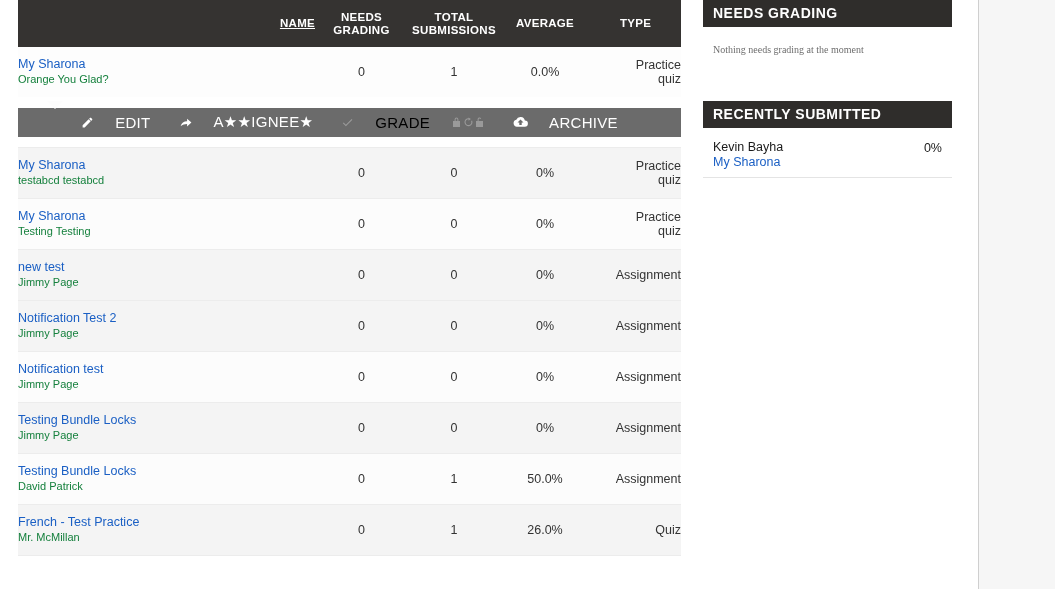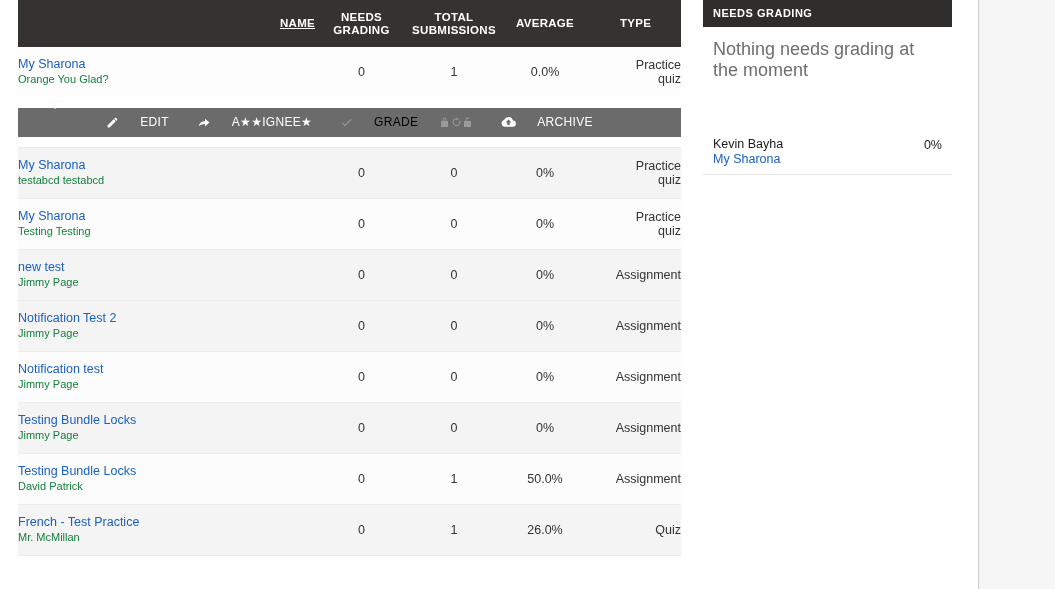--- a/index.html
+++ b/index.html
@@ -107,49 +107,49 @@
     width: 0; height: 0;
     border-left: 8px solid transparent;
     border-right: 8px solid transparent;
     border-top: 8px solid #fdfdfd;
   }
   .act {
     display: inline-flex;
     align-items: center;
     gap: 21px;
     color: #ffffff;
-    font-size: 12px;
+    font-size: 15px;
     letter-spacing: 0.3px;
     padding: 0 14px;
     cursor: pointer;
     white-space: nowrap;
   }
   .act.disabled { color: #000000; cursor: default; }
   .act svg { display: block; }
 
   
   .sidebar {
     position: absolute;
     top: 0;
     left: 703px;
     width: 249px;
   }
   .panel-head {
     background: #2f2d2b;
     color: #ffffff;
-    font-size: 11px;
+    font-size: 14px;
     font-weight: bold;
     letter-spacing: 0.5px;
     height: 27px;
     line-height: 27px;
     padding-left: 10px;
     box-sizing: border-box;
   }
   .panel-body { background: #ffffff; padding: 12px 10px 14px 10px; }
-  .empty-msg { color: #6e6e6e; font-size: 18px; }
+  .empty-msg { color: #6e6e6e; font-size: 10px; font-family: Liberation Serif, serif; }
   .panel-gap { height: 30px; background: #ffffff; }
 
   .submission {
     display: flex;
     justify-content: space-between;
     align-items: flex-start;
     padding: 12px 10px 7px 10px;
     border-bottom: 1px solid #e4e4e4;
     background: #ffffff;
   }
@@ -356,20 +356,21 @@
     <div class="panel">
       <div class="panel-head">NEEDS GRADING</div>
       <div class="panel-body">
         <span class="empty-msg">Nothing needs grading at the moment</span>
       </div>
     </div>
 
     <div class="panel-gap"></div>
 
     <div class="panel">
+      <div class="panel-head">RECENTLY SUBMITTED</div>
       <div class="submission">
         <span class="sub-left">
           <span class="sub-student">Kevin Bayha</span>
           <a class="sub-assignment" href="#">My Sharona</a>
         </span>
         <span class="sub-score">0%</span>
       </div>
     </div>
 
   </div>

